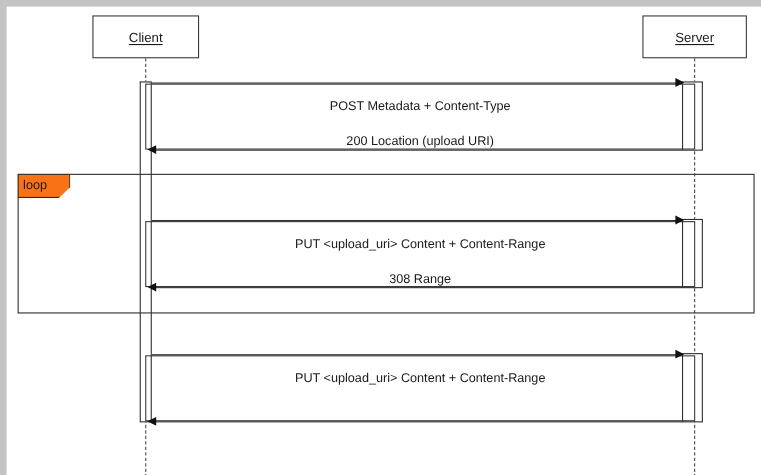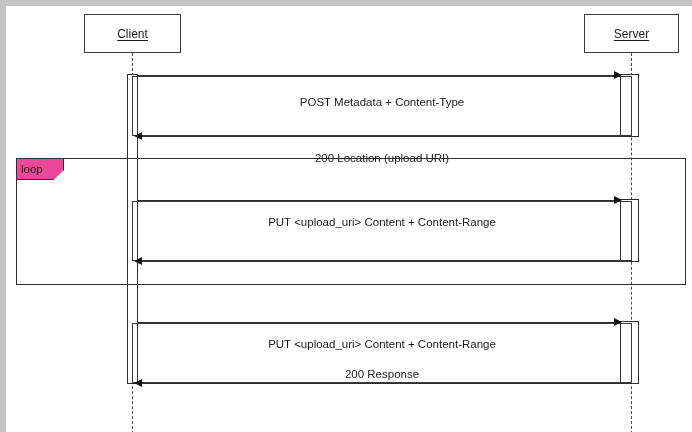--- a/index.html
+++ b/index.html
@@ -31,21 +31,21 @@
     position:absolute;border:1.5px solid #2e2e2e;background:#fff;
     box-sizing:border-box;
   }
 
   
   .frag{
     position:absolute;border:1.5px solid #2e2e2e;background:transparent;
     box-sizing:border-box;
   }
   .frag-tab{
-    position:absolute;background:#ec4899;border:1.5px solid #2e2e2e;
+    position:absolute;background:#f97316;border:1.5px solid #2e2e2e;
     box-sizing:border-box;
     clip-path:polygon(0 0,100% 0,100% 55%,78% 100%,0 100%);
     display:flex;align-items:center;
     padding-left:4px;font-size:11.5px;color:#1a1a1a;
   }
 
   
   .msgrow{
     position:absolute;box-sizing:border-box;
     display:flex;align-items:center;justify-content:center;
@@ -98,46 +98,46 @@
 
   <div class="msgbox" style="left:126px;top:70px;width:500px;height:60px;"></div>
 
   <div class="msgbox" style="left:126px;top:195px;width:500px;height:60px;"></div>
 
   <div class="msgbox" style="left:126px;top:317px;width:500px;height:60px;"></div>
 
 
   <div class="arrowline" style="left:132px;top:69px;width:482px;"></div>
   <div class="head-r" style="left:608px;top:65px;"></div>
-  <div class="msgrow" style="left:126px;top:80px;width:500px;height:22px;align-items:flex-end;">
+  <div class="msgrow" style="left:126px;top:80px;width:500px;height:22px;">
     <span>POST Metadata + Content-Type</span>
   </div>
 
-  <div class="msgrow" style="left:126px;top:112px;width:500px;height:22px;margin-top:29px;">
+  <div class="msgrow" style="left:126px;top:112px;width:500px;height:22px;">
     <span>200 Location (upload URI)</span>
   </div>
   <div class="arrowline" style="left:132px;top:130px;width:482px;"></div>
   <div class="head-l" style="left:128px;top:126px;"></div>
 
 
   <div class="arrowline" style="left:132px;top:194px;width:482px;"></div>
   <div class="head-r" style="left:608px;top:190px;"></div>
   <div class="msgrow" style="left:126px;top:205px;width:500px;height:22px;">
     <span>PUT &lt;upload_uri&gt; Content + Content-Range</span>
   </div>
 
+  <div class="msgrow" style="left:126px;top:237px;width:500px;height:22px;">
+    <span>308 Range</span>
+  </div>
   <div class="arrowline" style="left:132px;top:255px;width:482px;"></div>
   <div class="head-l" style="left:128px;top:251px;"></div>
 
 
   <div class="arrowline" style="left:132px;top:316px;width:482px;"></div>
   <div class="head-r" style="left:608px;top:312px;"></div>
   <div class="msgrow" style="left:126px;top:327px;width:500px;height:22px;">
     <span>PUT &lt;upload_uri&gt; Content + Content-Range</span>
   </div>
 
-  <div class="msgrow" style="left:126px;top:357px;width:500px;height:22px;">
-    <span>200 Response</span>
-  </div>
   <div class="arrowline" style="left:132px;top:377px;width:482px;"></div>
   <div class="head-l" style="left:128px;top:373px;"></div>
 
 </div>
 
 </body></html>

